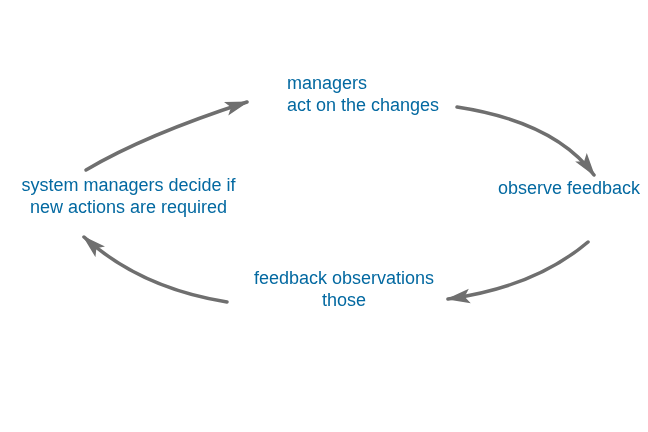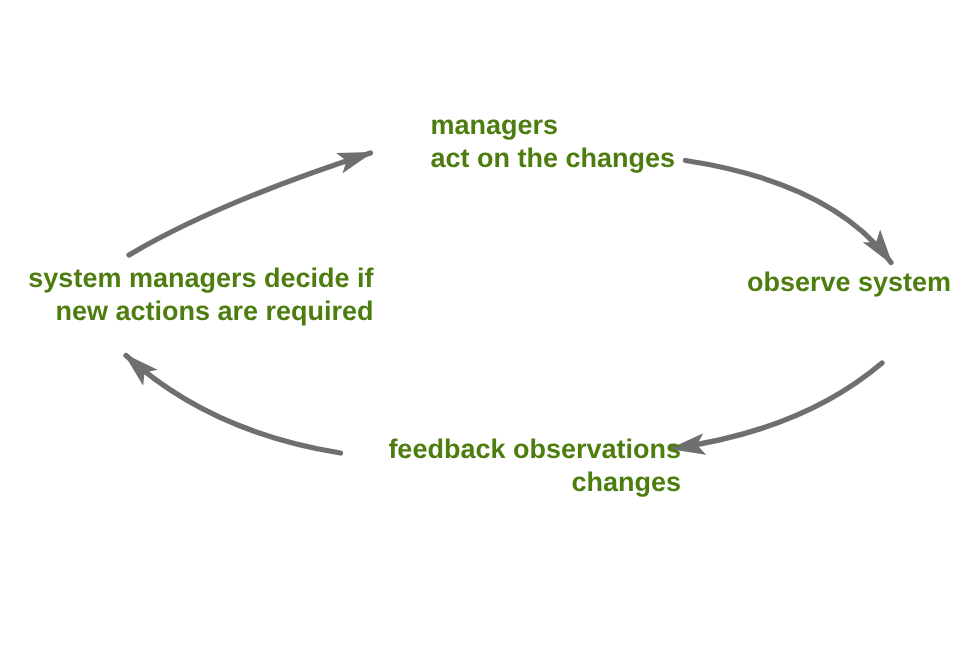--- a/index.html
+++ b/index.html
@@ -23,51 +23,51 @@
     left: 0;
     top: 0;
     width: 648px;
     height: 432px;
   }
   .node {
     position: absolute;
     white-space: nowrap;
   }
   .node .line { display: block; }
-  .node.centered { text-align: right; }
+  .node.centered { text-align: center; }
 </style>
 </head>
 <body>
 
-<div id="stage" style="background: rgb(255, 255, 255); color: #4d7c0f; font-weight: bold;">
+<div id="stage" style="background: rgb(255, 255, 255); color: #0369a1;">
 
   <svg id="arrow-layer" viewBox="0 0 648 432" xmlns="http://www.w3.org/2000/svg">
     <defs>
       <marker id="head" markerUnits="userSpaceOnUse" markerWidth="24" markerHeight="16" viewBox="0 0 12 8" refX="11" refY="4" orient="auto">
         <path class="arrow-head" d="M0,0.4 L12,4 L0,7.6 L2.6,4 Z" fill="#6f6f6f"></path>
       </marker>
     </defs>
     <path class="arrow-path" d="M 86 170 Q 145 135, 247 102" fill="none" stroke-width="3.5" stroke-linecap="round" marker-end="url(#head)" stroke="#6f6f6f"></path>
     <path class="arrow-path" d="M 457 107 Q 555 122, 594 175" fill="none" stroke-width="3.5" stroke-linecap="round" marker-end="url(#head)" stroke="#6f6f6f"></path>
     <path class="arrow-path" d="M 588 242 Q 535 287, 448 299" fill="none" stroke-width="3.5" stroke-linecap="round" marker-end="url(#head)" stroke="#6f6f6f"></path>
     <path class="arrow-path" d="M 227 302 Q 140 288, 84 237" fill="none" stroke-width="3.5" stroke-linecap="round" marker-end="url(#head)" stroke="#6f6f6f"></path>
   </svg>
 
   <div class="node" style="left:287px; top:72px;">
     <span class="line">managers</span>
     <span class="line">act on the changes</span>
   </div>
 
   <div class="node" style="left:498px; top:177px;">
-    <span class="line">observe system</span>
+    <span class="line">observe feedback</span>
   </div>
 
-  <div class="node centered" style="left:234px; top:288px; width:220px;">
+  <div class="node centered" style="left:234px; top:267px; width:220px;">
     <span class="line">feedback observations</span>
-    <span class="line">changes</span>
+    <span class="line">those</span>
   </div>
 
   <div class="node centered" style="left:8px; top:174px; width:241px;">
     <span class="line">system managers decide if</span>
     <span class="line">new actions are required</span>
   </div>
 
 </div>
 
 </body></html>

